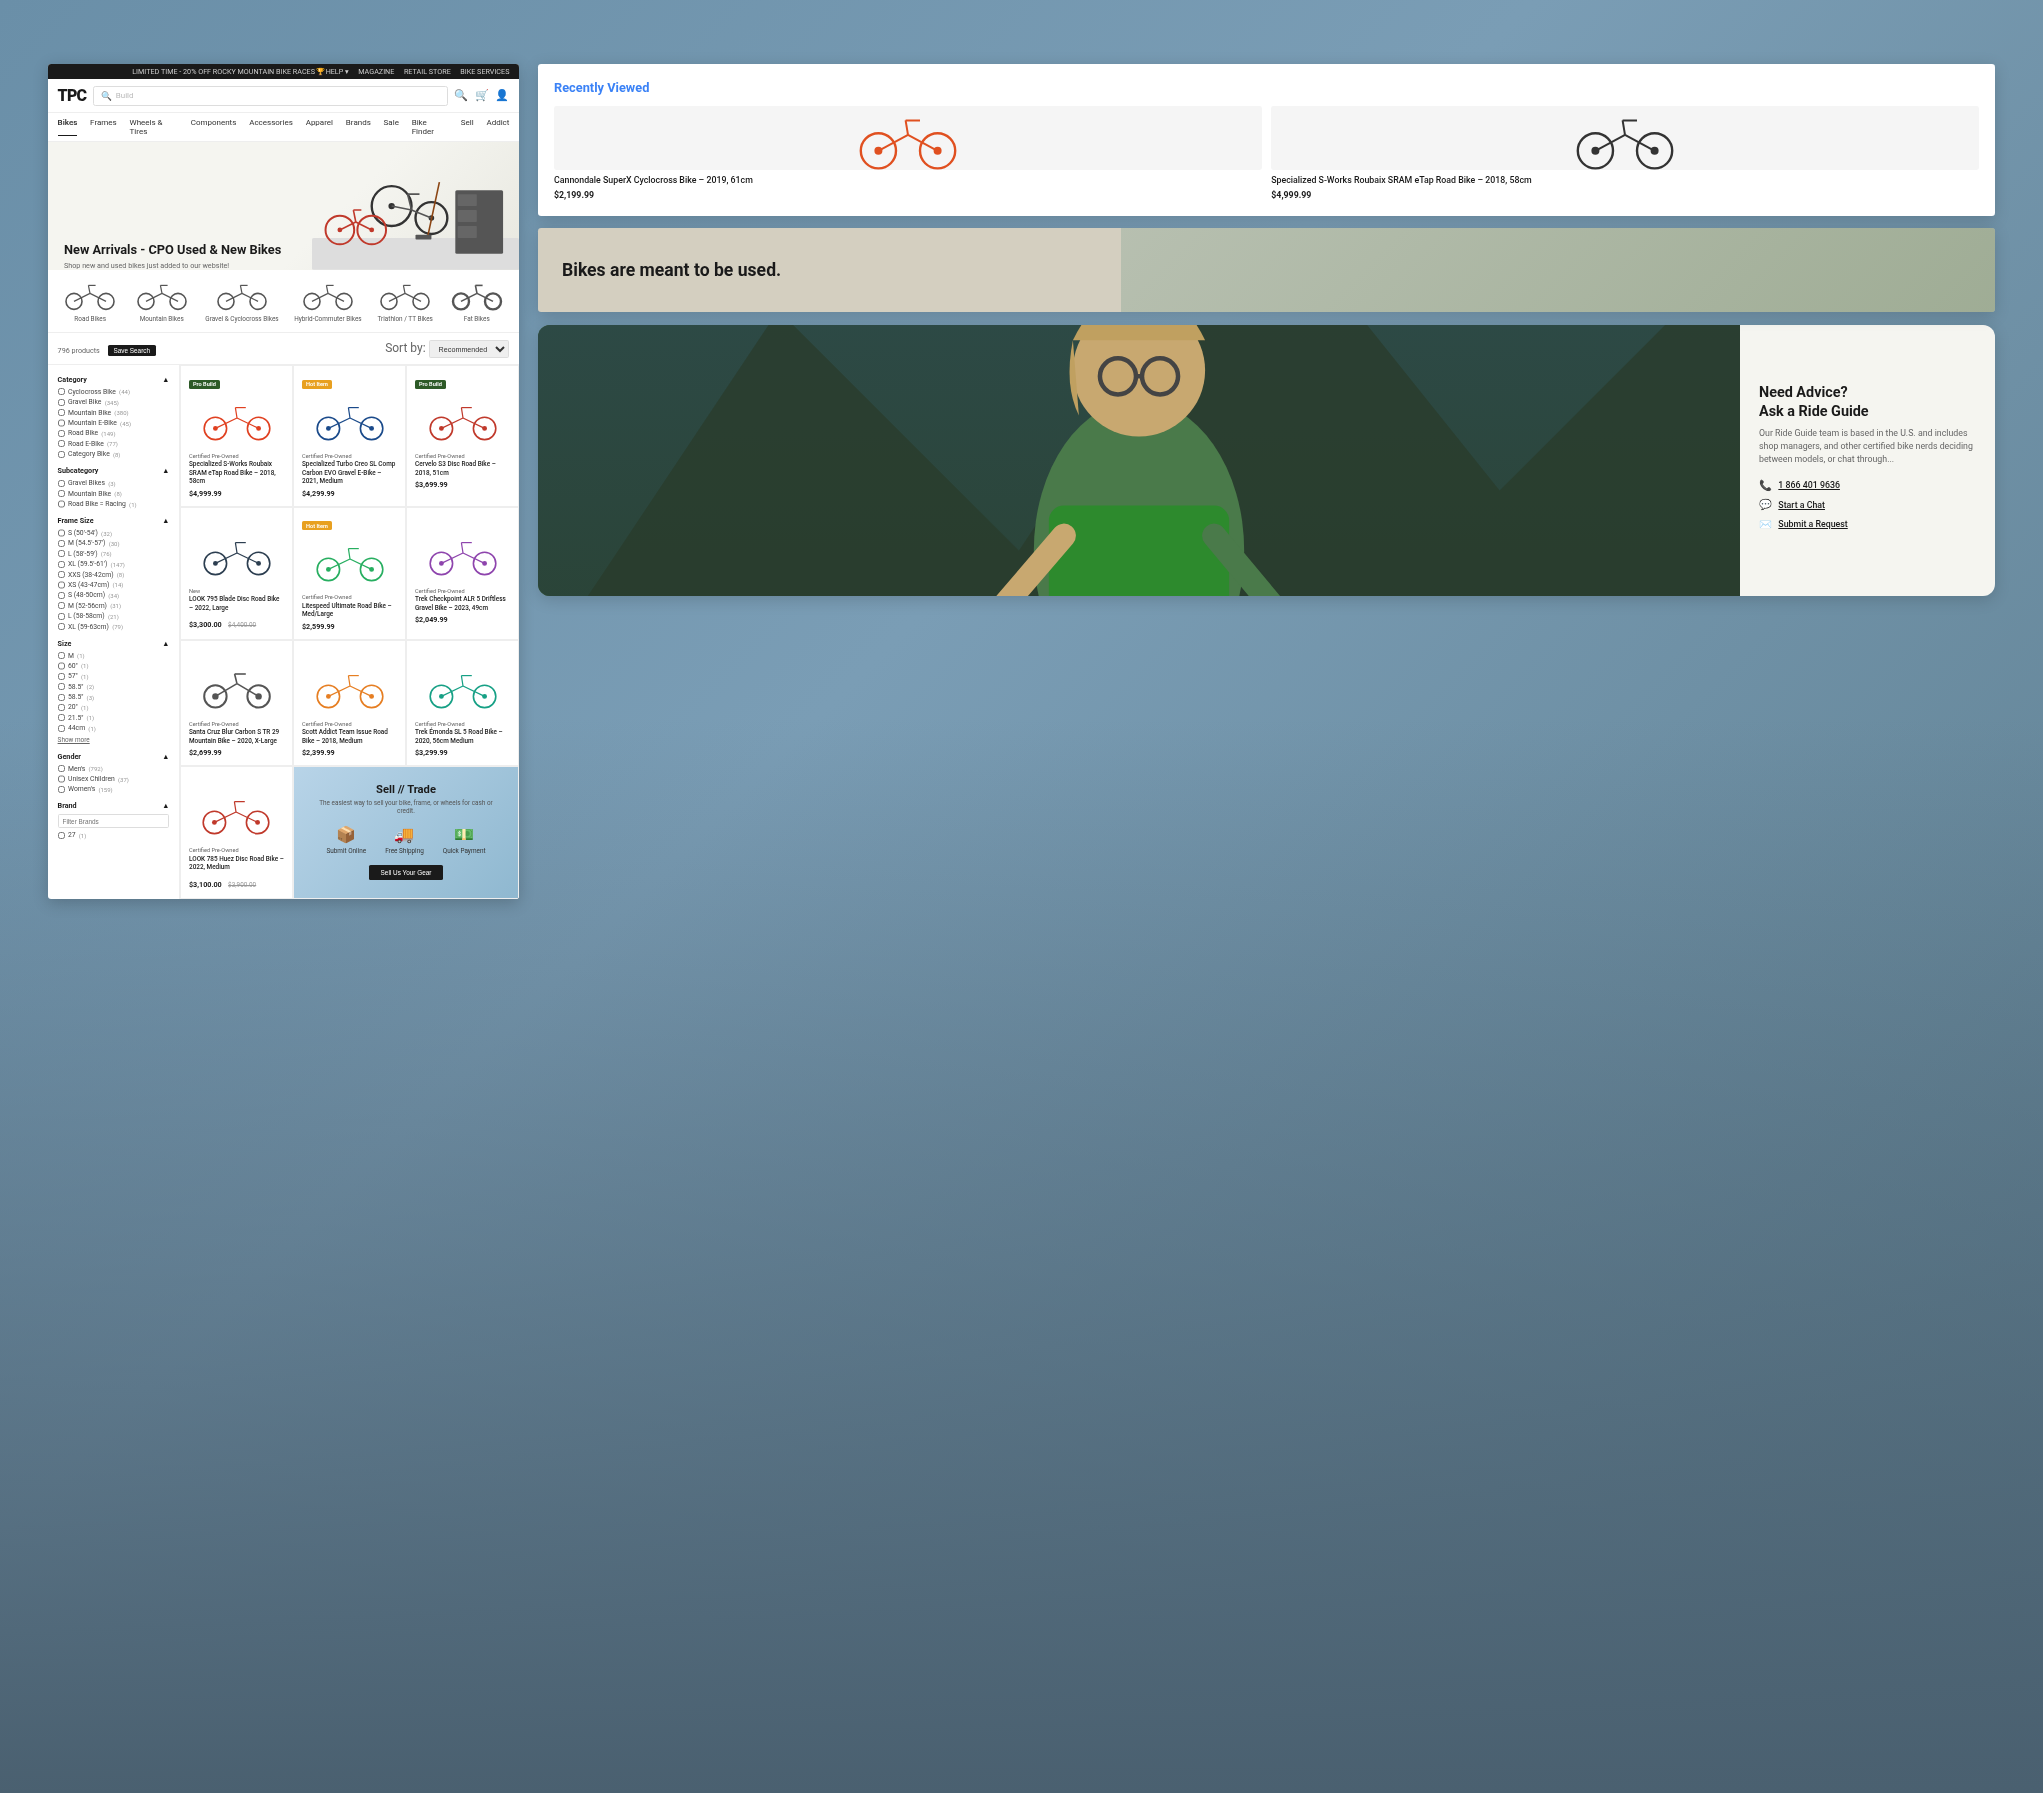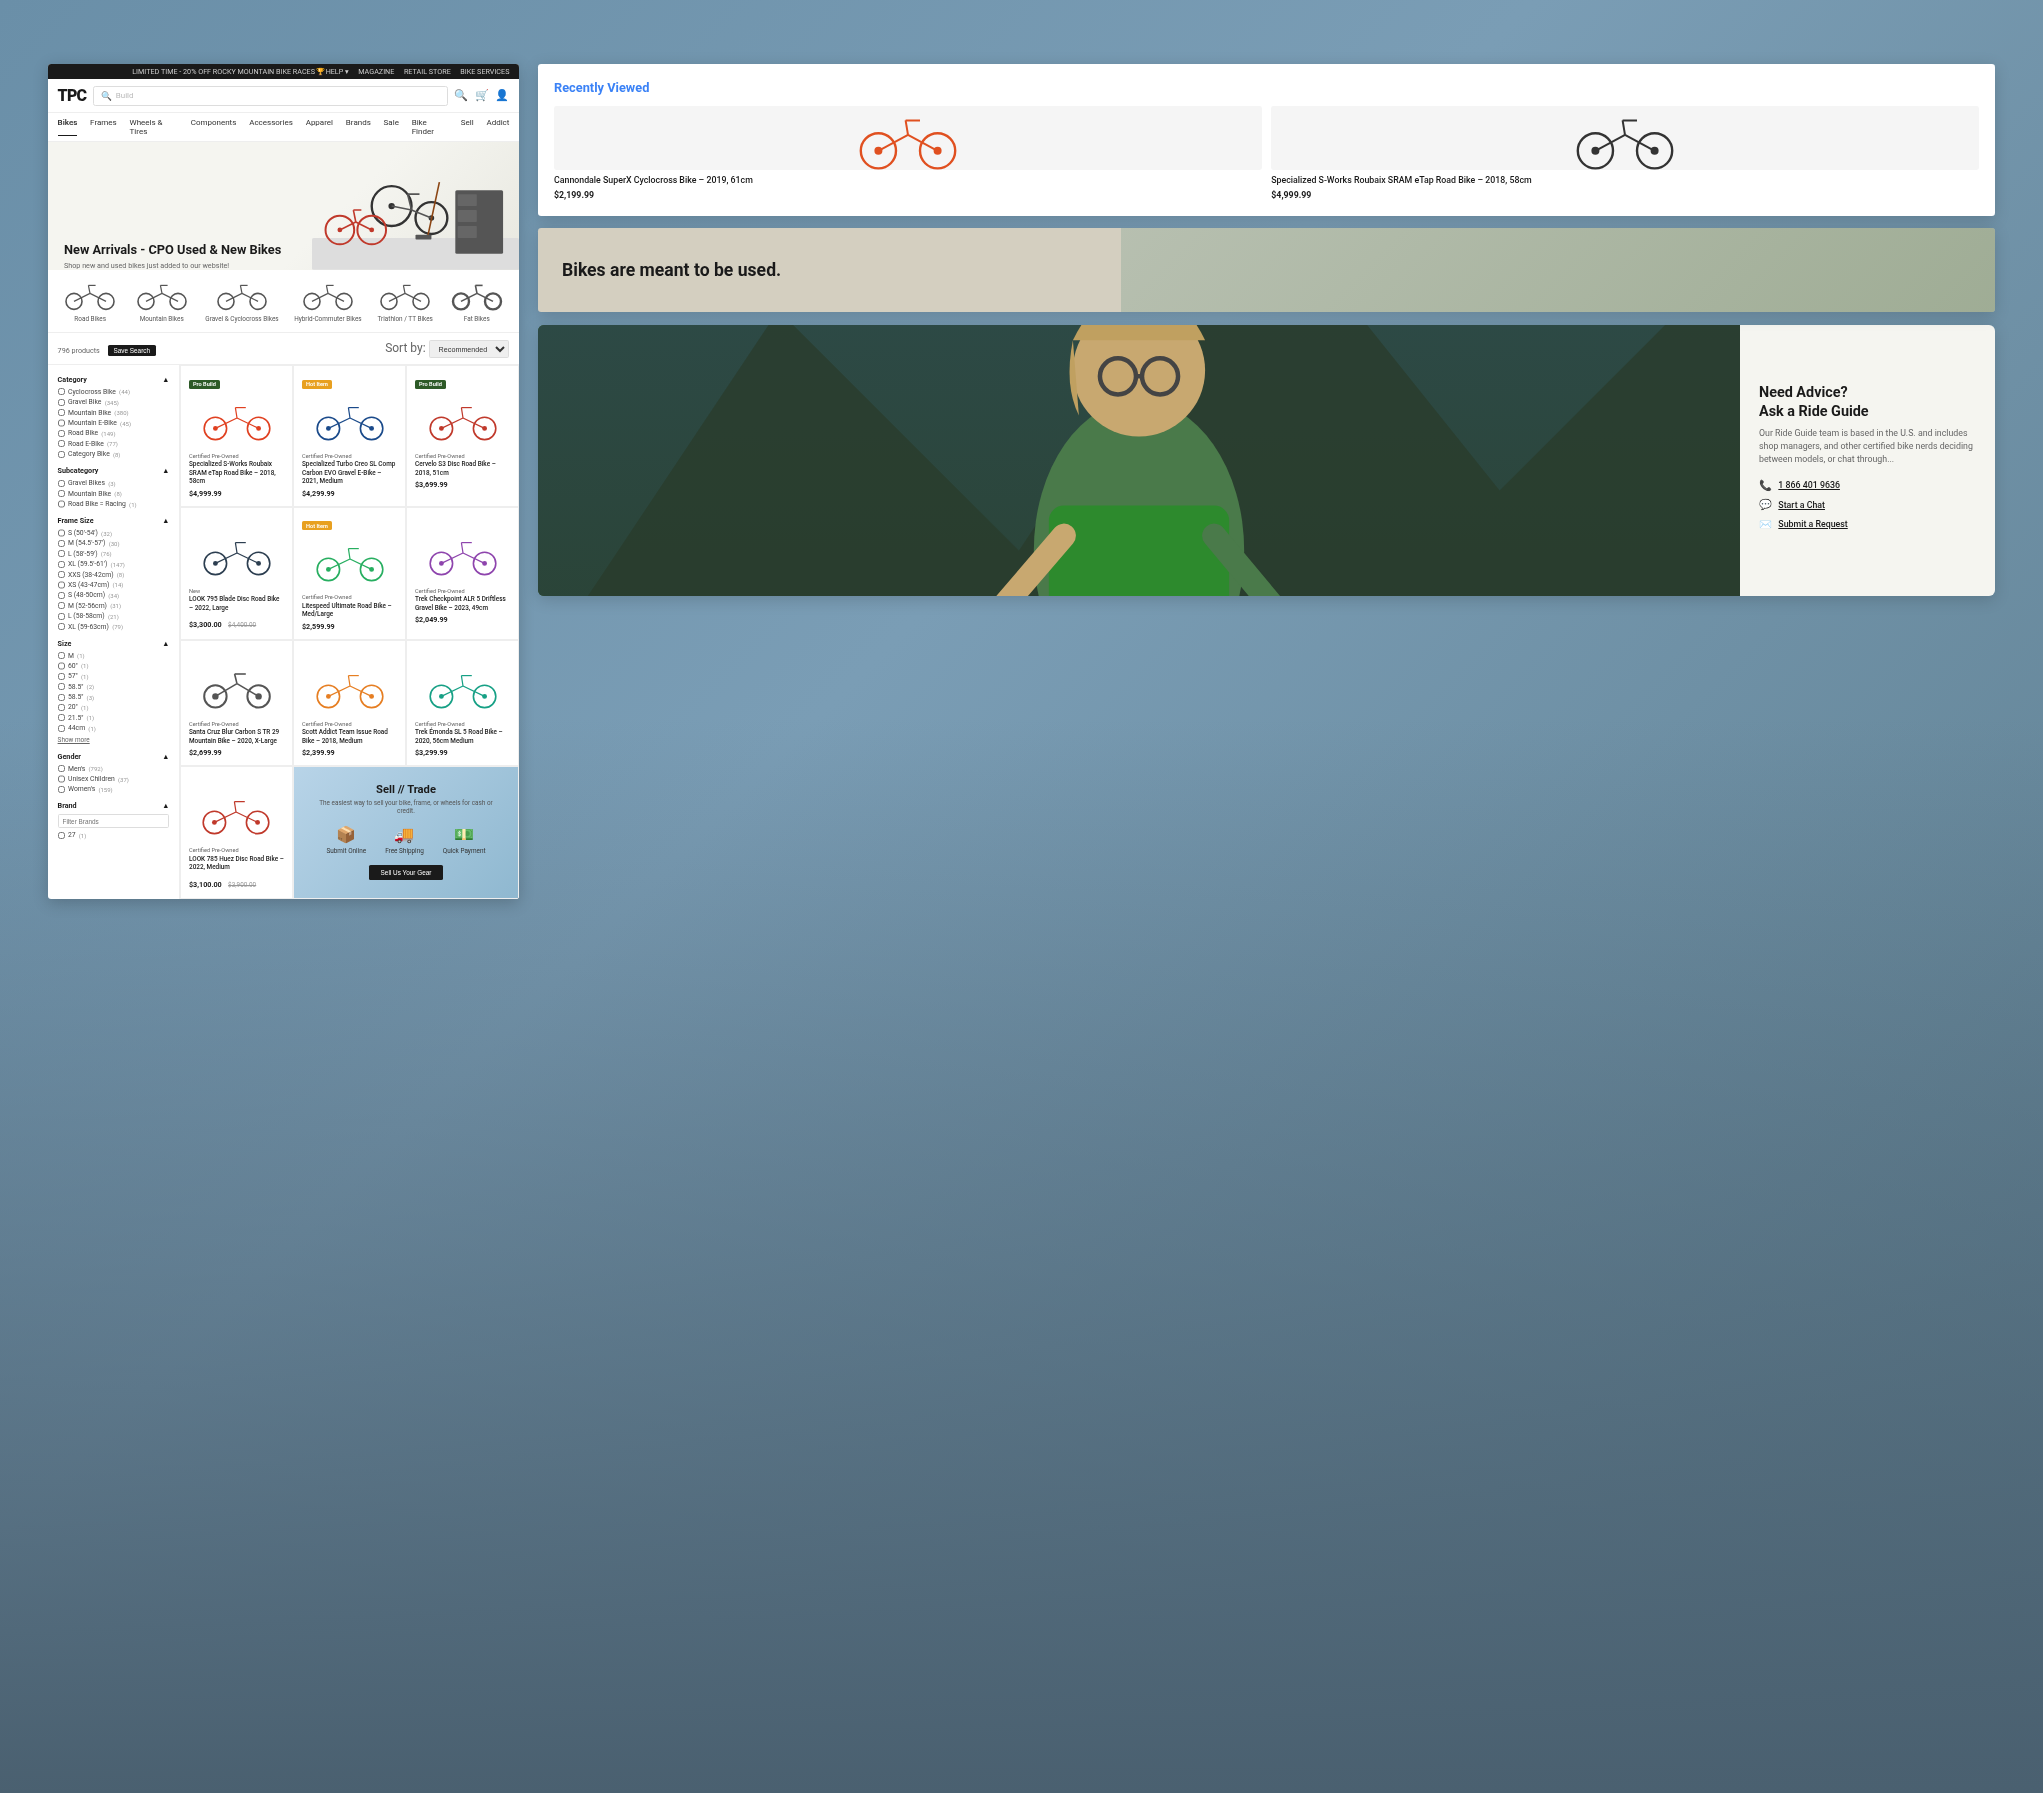--- a/index.html
+++ b/index.html
@@ -307,21 +307,21 @@
       overflow: hidden;
       height: 84px;
       display: flex;
       align-items: center;
     }
     .bikes-promo-text { font-size: 17.6px; font-weight: 700; color: #1a1a1a; }
 
     
     .ride-guide-section {
       display: flex;
-      border-radius: 6px;
+      border-radius: 12px;
       overflow: hidden;
       box-shadow: 0 3.2px 16px rgba(0,0,0,0.15);
       height: 271px;
     }
     .ride-guide-img {
       flex: 1;
       background: linear-gradient(135deg, #4a6a4a 0%, #2a4a2a 100%);
       position: relative;
       overflow: hidden;
     }

